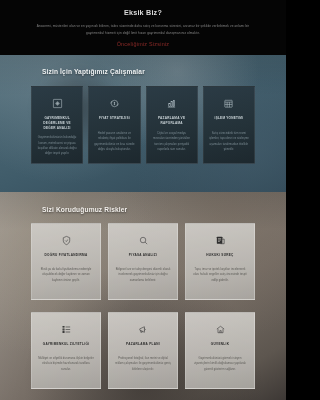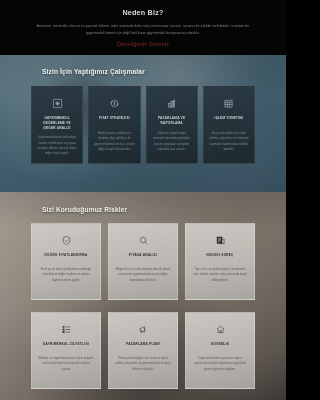--- a/index.html
+++ b/index.html
@@ -191,21 +191,21 @@
     letter-spacing: .05px;
   }
   .light-grid.row2 { padding-top: 12px; }
 </style>
 </head>
 <body>
 
 <div class="page">
 
   <section class="hero">
-    <div class="hero-title">Neden Biz?</div>
+    <div class="hero-title">Eksik Biz?</div>
     <div class="hero-para">Anasermi, müsterileri olan ve en yayınızlı bilinen, tabıs süzerinde daha satış ve korunma süresini, arzunuz bir şekilde verilebimek ve anlamı bir gayrimenkul hizmeti için değil limit hızan gayrimenkul danışmanınız olmaktır.</div>
     <div class="hero-accent">Önceliğimiz Sizsiniz</div>
   </section>
 
   <section class="sec-works">
     <h2 class="sec-head">Sizin İçin Yaptığımız Çalışmalar</h2>
 
     <div class="dark-grid">
 
       <div class="dark-card">

